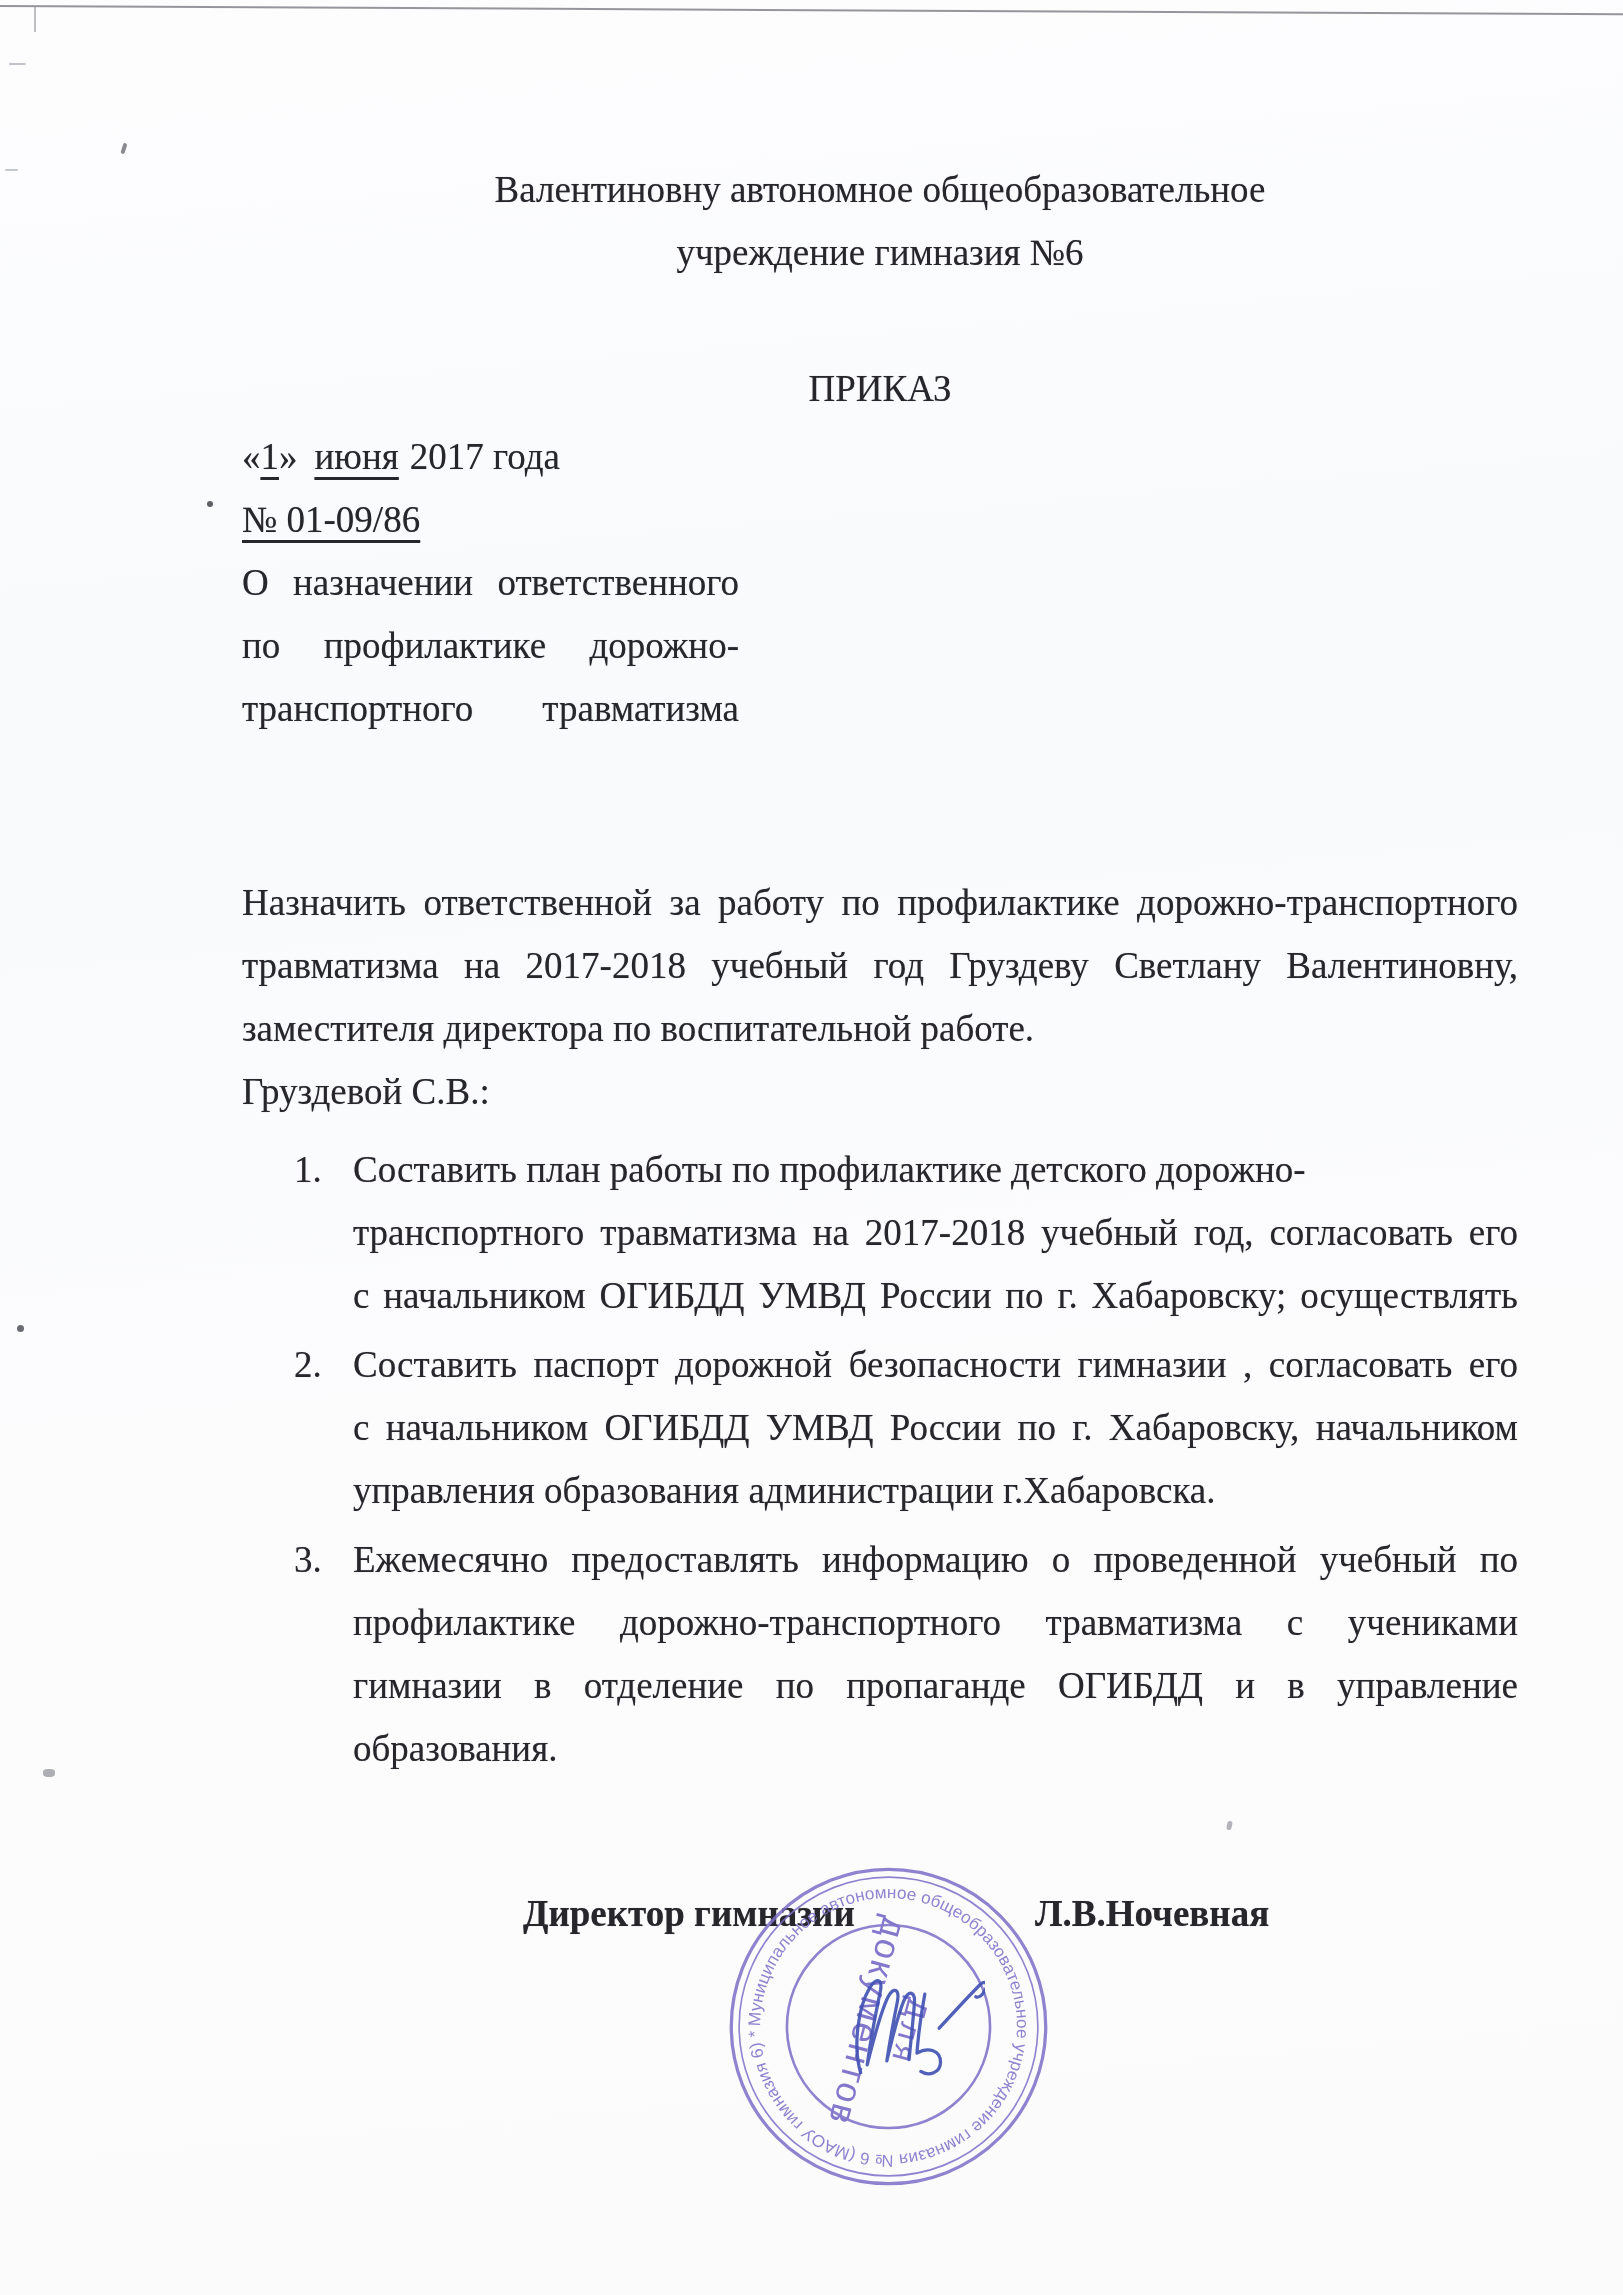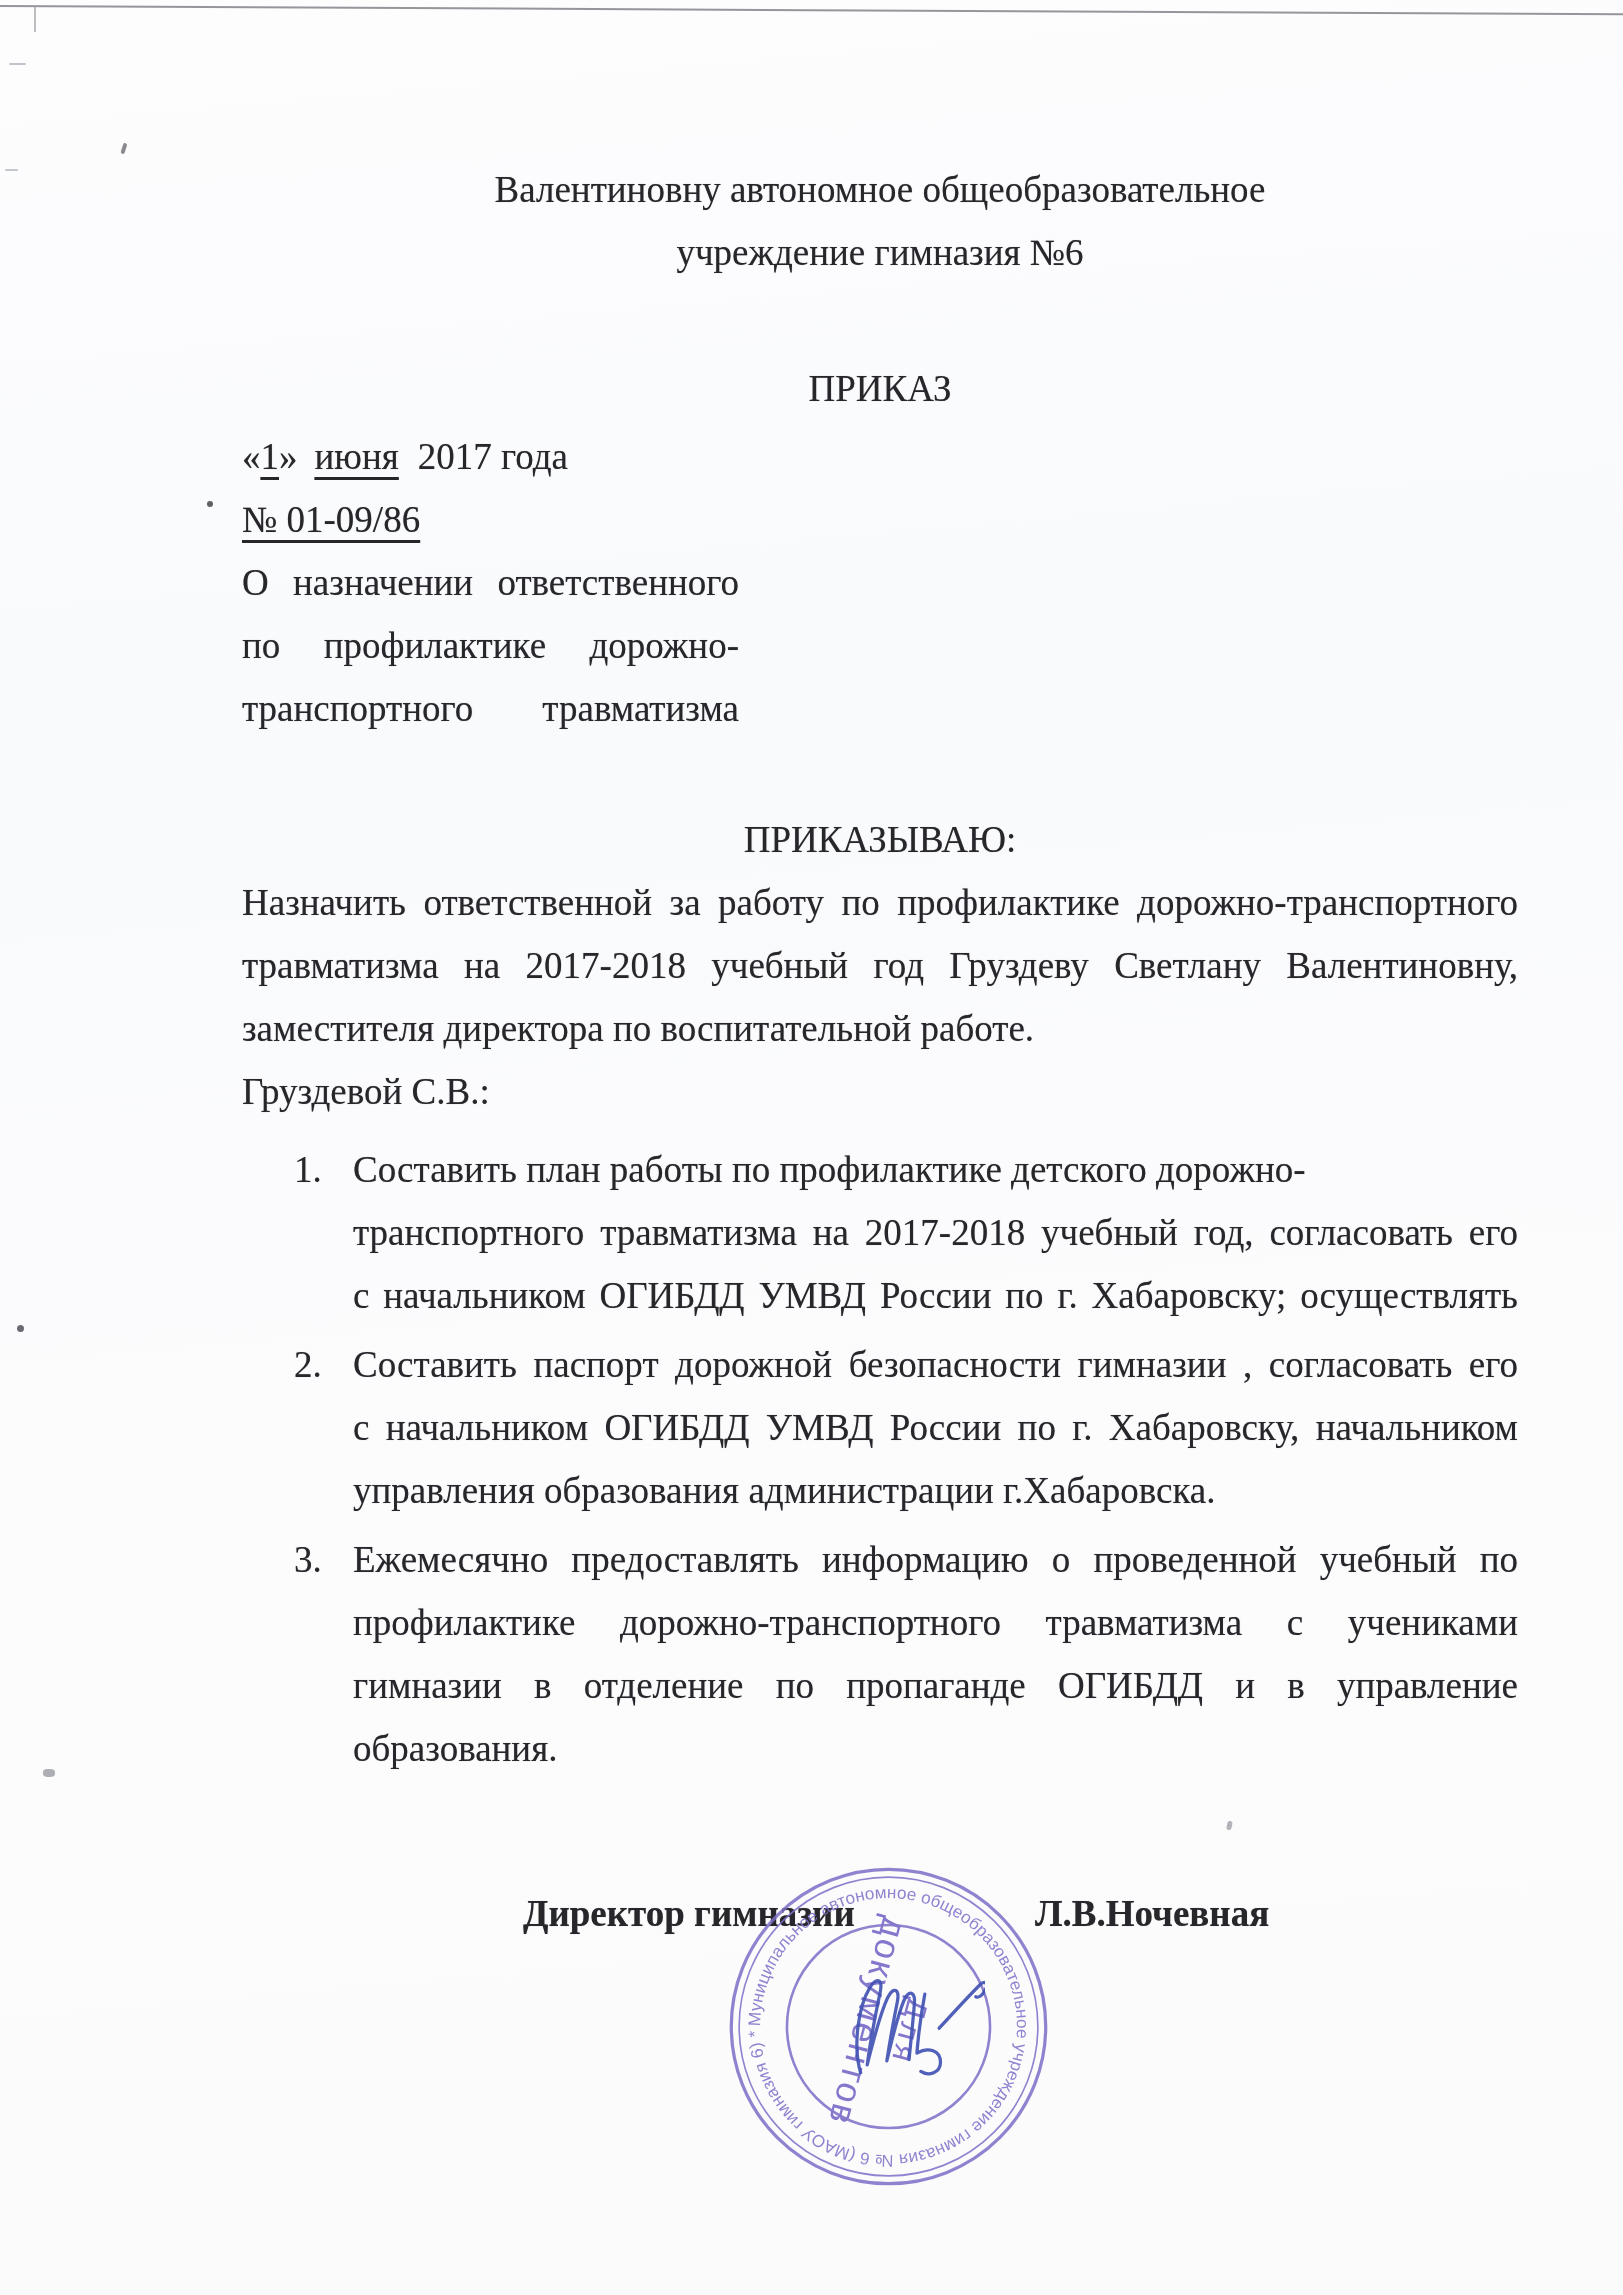--- a/index.html
+++ b/index.html
@@ -14,21 +14,21 @@
   }
   .page *{box-sizing:border-box;}
   .txt{text-shadow:0 0 0.8px rgba(28,28,44,.45);}
   .block{position:absolute;left:242px;width:1276px;font-size:37px;line-height:63px;}
   .center{text-align:center;}
   .just{text-align:justify;text-align-last:justify;}
   .u{text-decoration:underline;text-decoration-thickness:2.6px;text-underline-offset:7.9px;}
   
   .meta{width:497px;}
   .date-month{margin-left:17px;}
-  .date-rest{margin-left:19px;}
+  .date-rest{margin-left:11px;}
   
   .list-item{display:flex;align-items:flex-start;}
   .list-item + .list-item{margin-top:5.9px;}
   .list-num{flex:0 0 59px;margin-left:52px;}
   .list-lines{flex:1;}
   
   .sig-row{height:63px;}
   .sig-role{position:absolute;left:281px;top:0;}
   .sig-name{position:absolute;left:793px;top:0;}
   
@@ -87,21 +87,20 @@
       <span>«</span><span class="u">1</span><span>»</span><span class="u date-month">июня</span><span class="date-rest">2017 года</span>
     </div>
     <div>
       <span class="u">№ 01-09/86</span>
     </div>
     <div class="just">О назначении ответственного</div>
     <div class="just">по профилактике дорожно-</div>
     <div class="just">транспортного травматизма</div>
   </div>
 
-  <div class="block center txt" style="top:808px;">ПРИКАЗЫВАЮ:</div>
 
   <div class="block txt" style="top:871px;">
     <div class="just">Назначить ответственной за работу по профилактике дорожно-транспортного</div>
     <div class="just">травматизма на 2017-2018 учебный год Груздеву Светлану Валентиновну,</div>
     <div>заместителя директора по воспитательной работе.</div>
     <div>Груздевой С.В.:</div>
   </div>
 
   <div class="block txt" style="top:1138px;">
 

